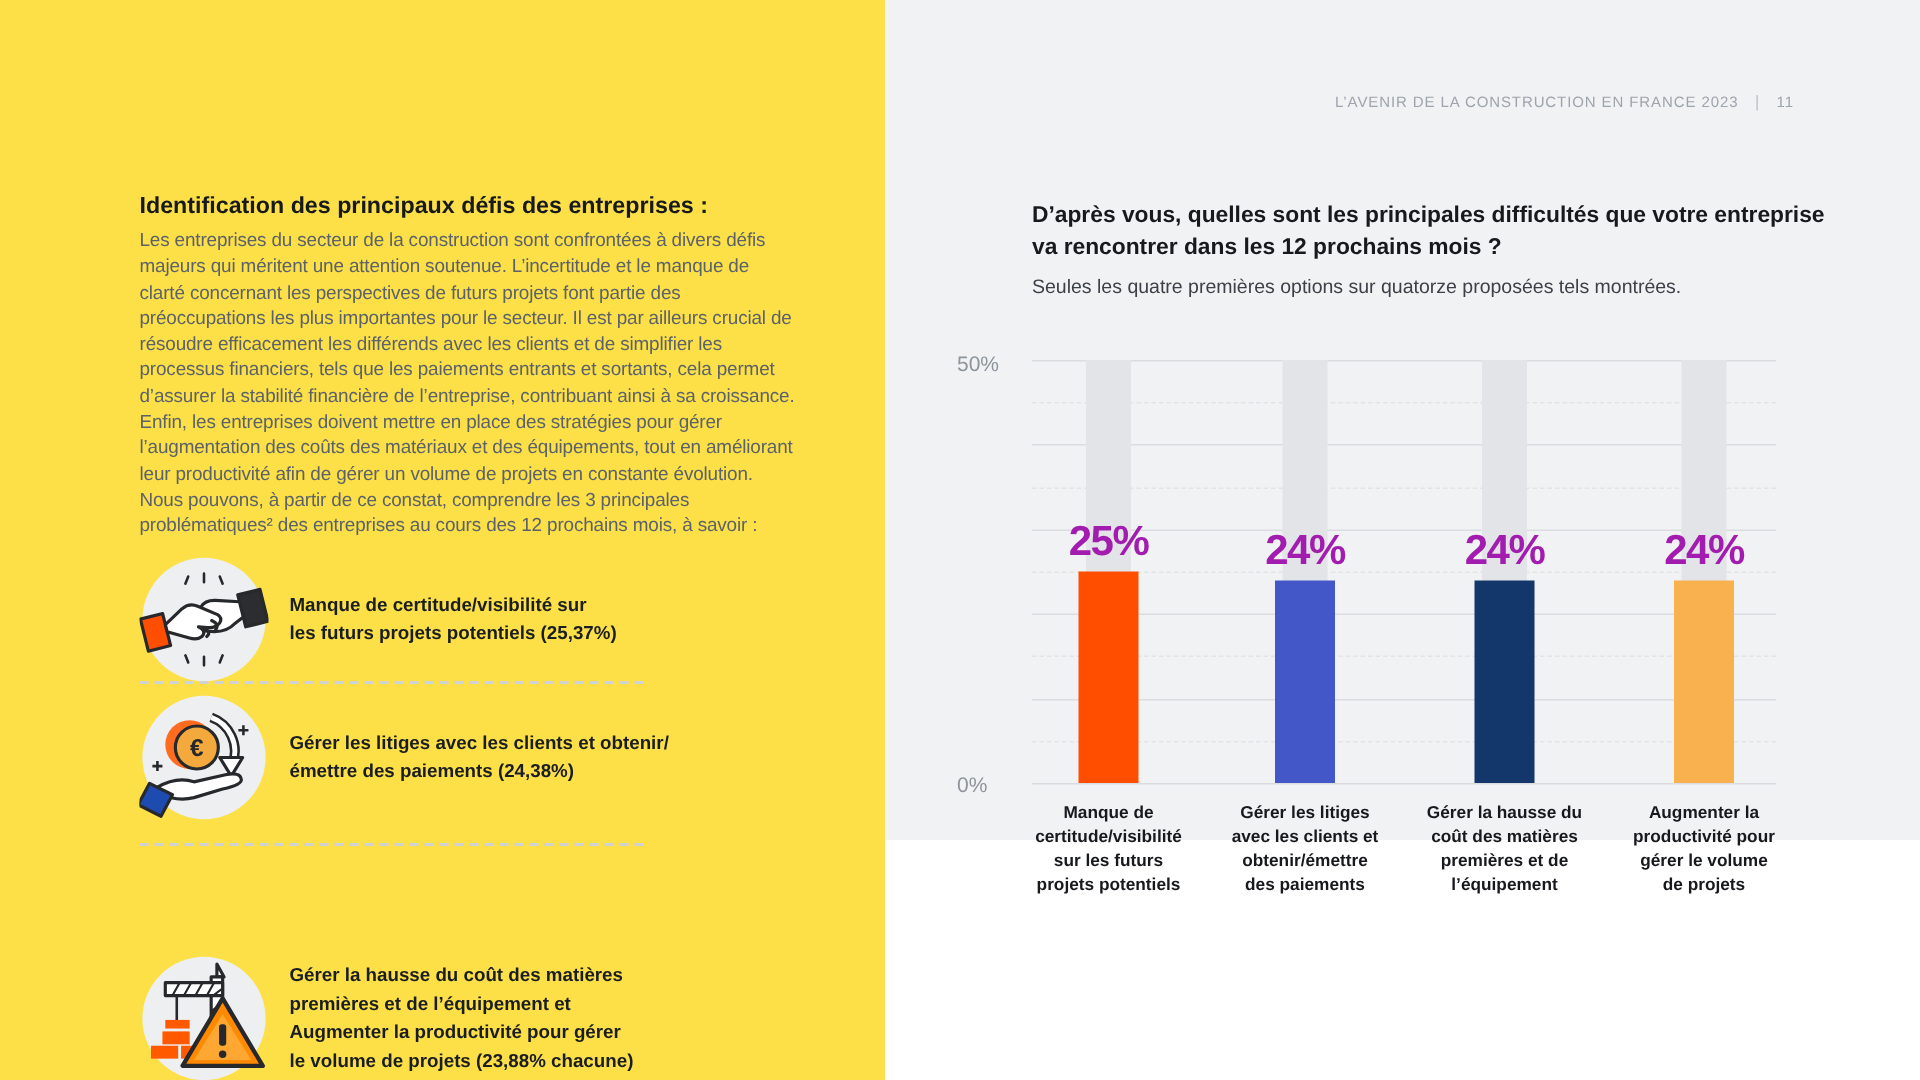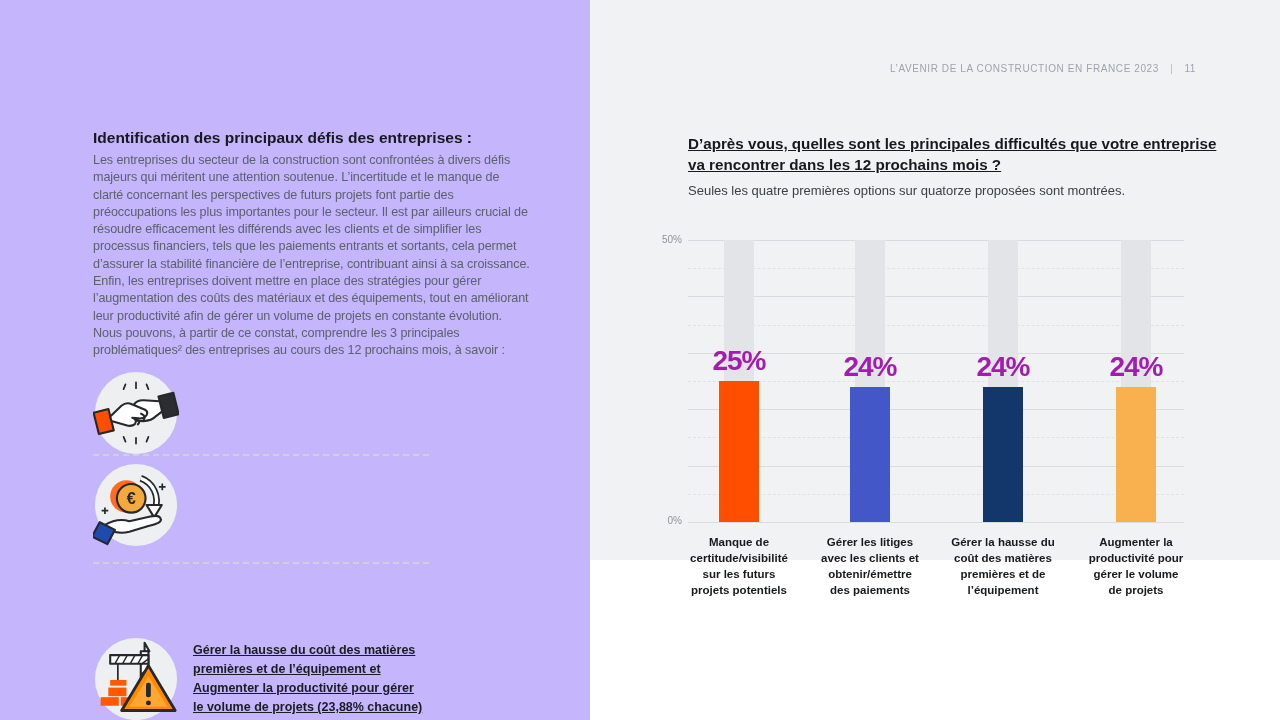--- a/index.html
+++ b/index.html
@@ -1,22 +1,22 @@
 <!DOCTYPE html>
 <html><head>
 <meta charset="utf-8">
 <style>
   html,body{margin:0;padding:0;}
   body{width:1280px;height:720px;overflow:hidden;background:#ffffff;
        font-family:"Liberation Sans",sans-serif;-webkit-font-smoothing:antialiased;}
   .stage{position:relative;width:1280px;height:720px;}
-  .pre{white-space:pre-line;text-decoration:underline;}
+  .pre{white-space:pre-line;}
 
   
-  .left-col{position:absolute;left:0;top:0;width:590px;height:720px;background:#c4b5fd;}
+  .left-col{position:absolute;left:0;top:0;width:590px;height:720px;background:#fde047;}
   .lc-heading{position:absolute;left:93px;top:129px;font-size:15.5px;font-weight:bold;color:#17191D;}
   .lc-paragraph{position:absolute;left:93px;top:152px;width:437px;font-size:12.6px;line-height:17.3px;
                 color:#5C626A;letter-spacing:-0.1px;}
   .item{position:absolute;left:93px;display:flex;align-items:center;}
   .item-icon{width:86px;height:86px;flex:0 0 86px;}
   .item-text{margin-left:14px;font-size:12.5px;font-weight:bold;line-height:19px;color:#1A1D21;width:310px;}
   .divider{position:absolute;left:93px;width:336px;border-top:2px dashed #CFD1D4;height:0;}
   .footnote{position:absolute;left:93px;top:681px;font-size:8.5px;color:#54585E;}
 
   
@@ -25,21 +25,21 @@
              font-size:10px;letter-spacing:0.6px;color:#9DA4AC;}
   .rp-header .sep{color:#BCC1C7;font-size:11px;}
   .rp-title{position:absolute;left:98px;top:133px;font-size:15.2px;font-weight:bold;line-height:21px;color:#17191D;}
   .rp-subtitle{position:absolute;left:98px;top:183px;font-size:13px;color:#3C4147;}
 
   
   .plot{position:absolute;left:98px;top:240px;width:496px;height:282px;}
   .gridline{position:absolute;left:0;width:496px;height:0;}
   .gl-solid{border-top:1px solid #DBDCDF;}
   .gl-dashed{border-top:1px dashed #E2E3E6;}
-  .ytick{position:absolute;left:-50px;width:44px;text-align:right;font-size:10px;color:#8E949C;}
+  .ytick{position:absolute;left:-50px;width:44px;font-size:14px;color:#8E949C;}
   .bgbar{position:absolute;top:0;height:282px;width:30px;background:#E3E4E7;}
   .bar{position:absolute;bottom:0;width:40px;}
   .val-label{position:absolute;width:120px;text-align:center;font-size:28px;font-weight:800;
              letter-spacing:-1px;color:#a21caf;}
   .cat-row{position:absolute;left:98px;top:534px;width:496px;height:80px;}
   .cat-label{position:absolute;width:150px;text-align:center;font-size:11.5px;font-weight:bold;
              line-height:16px;color:#17191D;white-space:pre-line;}
 </style>
 </head>
 <body>
@@ -60,39 +60,43 @@
           </g>
           <g transform="rotate(-14 45 45)" stroke="#26282B" stroke-width="2.2" stroke-linejoin="round" stroke-linecap="round">
             <rect x="2" y="34" width="16" height="23" fill="#FF4E00"></rect>
             <rect x="72" y="34" width="16" height="23" fill="#2B2D31"></rect>
             <path d="M72 39 L56 34 Q49 32 45 36 L36 44 Q33 48 38 51 L50 55 Q59 57 65 53 L72 50 Z" fill="#ffffff"></path>
             <path d="M18 42 L32 34 Q38 31 43 35 L55 44 Q58 47 55 50 Q51 53 46 51 L40 49 Q45 53 41 56 Q37 58 32 55 L18 47 Z" fill="#ffffff"></path>
             <path d="M44 51 Q48 55 44 57 M50 47 Q55 51 51 54" fill="none"></path>
           </g>
         </svg>
       </span>
+      <div class="item-text pre">Manque de certitude/visibilité sur
+les futurs projets potentiels (25,37%)</div>
     </div>
 
     <div class="divider" style="top:454px;"></div>
 
     <div class="item" style="top:462px;">
       <span class="item-icon">
         <svg viewBox="0 0 90 90" width="86" height="86">
           <circle cx="45" cy="45" r="43" fill="#EDEFF1"></circle>
           <circle cx="35" cy="36" r="17" fill="#FF6B1F"></circle>
           <path d="M50 17 A 25 25 0 0 1 65 49" fill="none" stroke="#26282B" stroke-width="7"></path>
           <path d="M50 17 A 25 25 0 0 1 65 49" fill="none" stroke="#ffffff" stroke-width="3.4"></path>
           <circle cx="40" cy="38" r="15" fill="#F4A93C" stroke="#26282B" stroke-width="2.2"></circle>
           <text x="40" y="44" font-size="17" font-weight="bold" text-anchor="middle" fill="#26282B">€</text>
           <path d="M56 45 L72 45 L64 58 Z" fill="#ffffff" stroke="#26282B" stroke-width="2.2" stroke-linejoin="round"></path>
           <path d="M12 66 Q26 58 38 62 L60 57 Q70 55 71 60 Q72 64 58 67 L38 73 Q26 76 14 70 Z" fill="#ffffff" stroke="#26282B" stroke-width="2.2" stroke-linejoin="round"></path>
           <path d="M7 63 L23 71 L15 86 L-1 78 Z" fill="#1E4BB0" stroke="#26282B" stroke-width="2.2" stroke-linejoin="round"></path>
           <path d="M9 51 h7 M12.5 47.5 v7 M69 26 h7 M72.5 22.5 v7" stroke="#26282B" stroke-width="1.8"></path>
         </svg>
       </span>
+      <div class="item-text pre">Gérer les litiges avec les clients et obtenir/
+émet­tre des paiements (24,38%)</div>
     </div>
 
     <div class="divider" style="top:562px;"></div>
 
     <div class="item" style="top:592px;margin-top:44px;">
       <span class="item-icon">
         <svg viewBox="0 0 90 90" width="86" height="86">
           <circle cx="45" cy="45" r="43" fill="#EDEFF1"></circle>
           <g stroke="#26282B" stroke-width="2.2" fill="#ffffff" stroke-linejoin="round">
             <path d="M54 16 L54 7 L59 16 Z"></path>
@@ -122,21 +126,21 @@
 
   <div class="right-panel">
     <div class="rp-header">
       <span>L’AVENIR DE LA CONSTRUCTION EN FRANCE 2023</span>
       <span class="sep">|</span>
       <span>11</span>
     </div>
 
     <div class="rp-title pre">D’après vous, quelles sont les principales difficultés que votre entreprise
 va rencontrer dans les 12 prochains mois ?</div>
-    <div class="rp-subtitle">Seules les quatre premières options sur quatorze proposées sont montrées.</div>
+    <div class="rp-subtitle">Seules les quatre premières options sur quatorze proposées tels montrées.</div>
 
     <div class="plot">
       <div>
           <div class="gridline gl-solid" style="top: 282px;"></div>
           <div class="gridline gl-dashed" style="top: 253.8px;"></div>
           <div class="gridline gl-solid" style="top: 225.6px;"></div>
           <div class="gridline gl-dashed" style="top: 197.4px;"></div>
           <div class="gridline gl-solid" style="top: 169.2px;"></div>
           <div class="gridline gl-dashed" style="top: 141px;"></div>
           <div class="gridline gl-solid" style="top: 112.8px;"></div>

